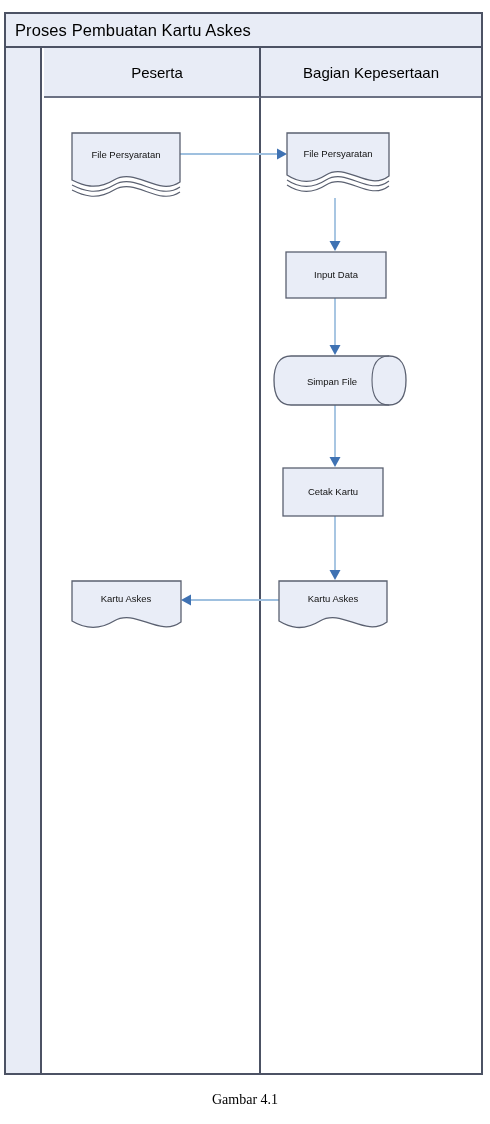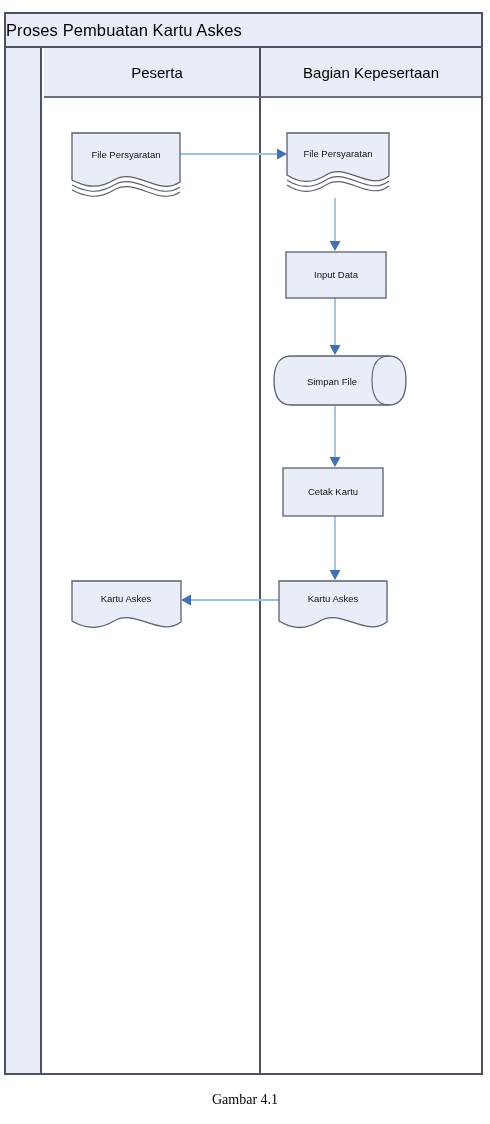--- a/index.html
+++ b/index.html
@@ -34,20 +34,21 @@
     top: 0;
     width: 100%;
     height: 34px;
     box-sizing: border-box;
     border-bottom: 2px solid #4c5264;
     background: #e8ecf6;
     display: flex;
     align-items: center;
   }
   #title-text {
+    padding-left: 9px;
     font-size: 16.5px;
     color: #000000;
     letter-spacing: 0.1px;
     white-space: nowrap;
   }
 
   
   #lane-strip {
     position: absolute;
     left: 0;

